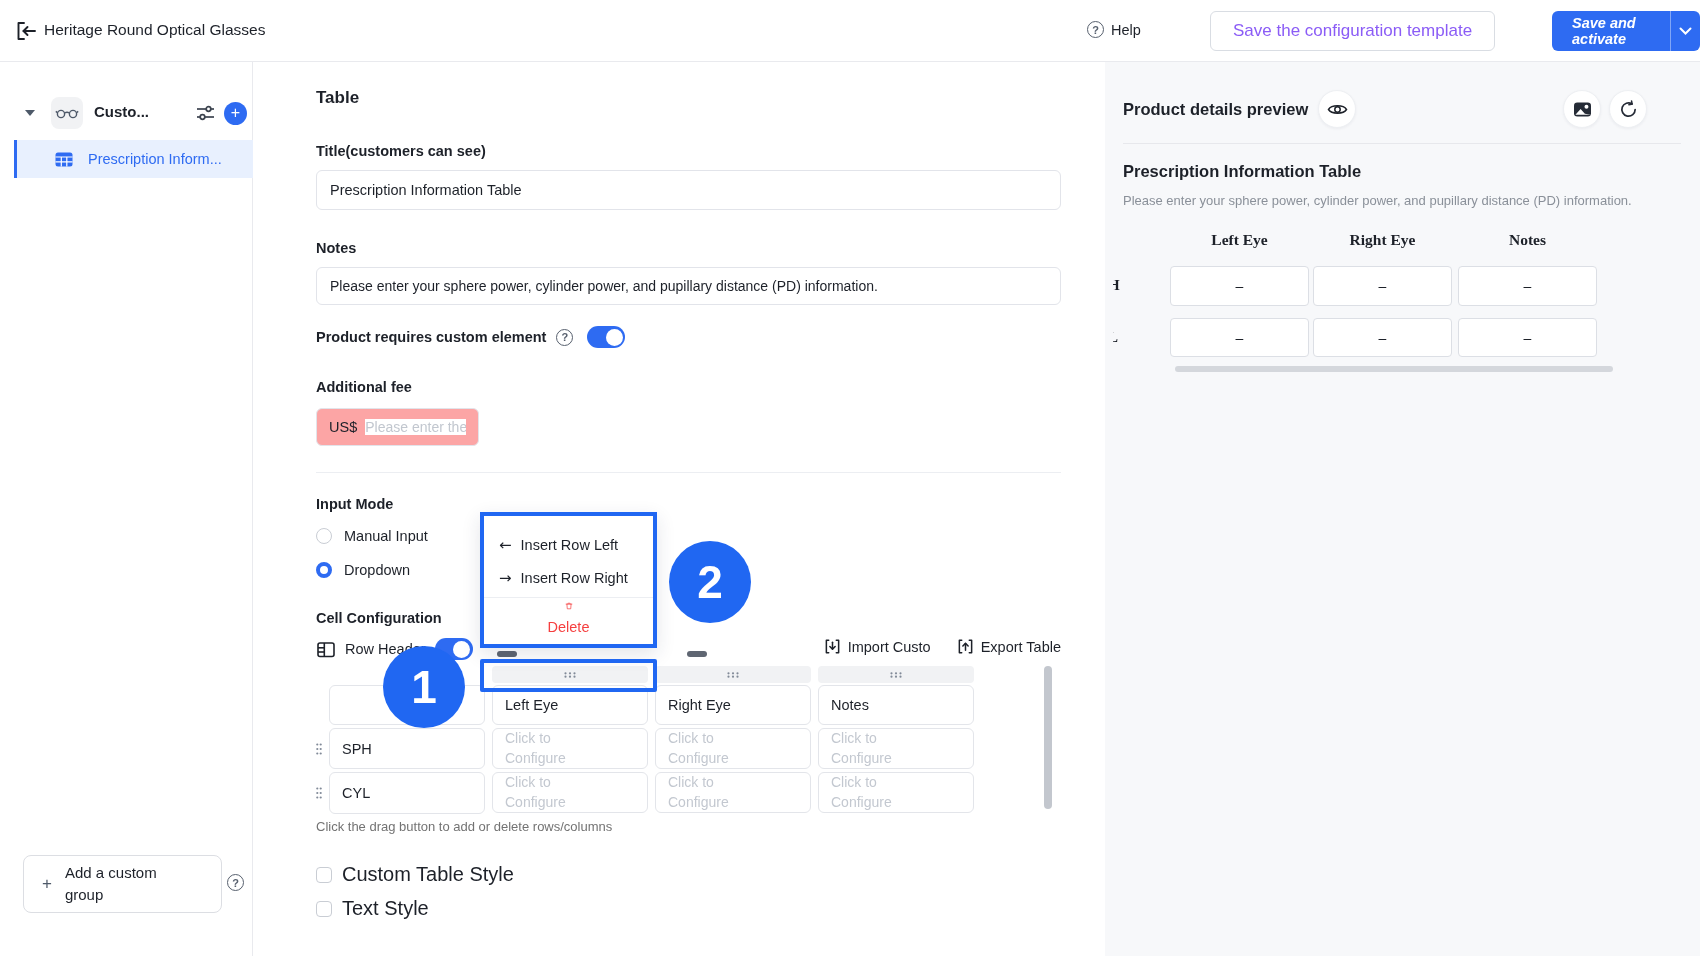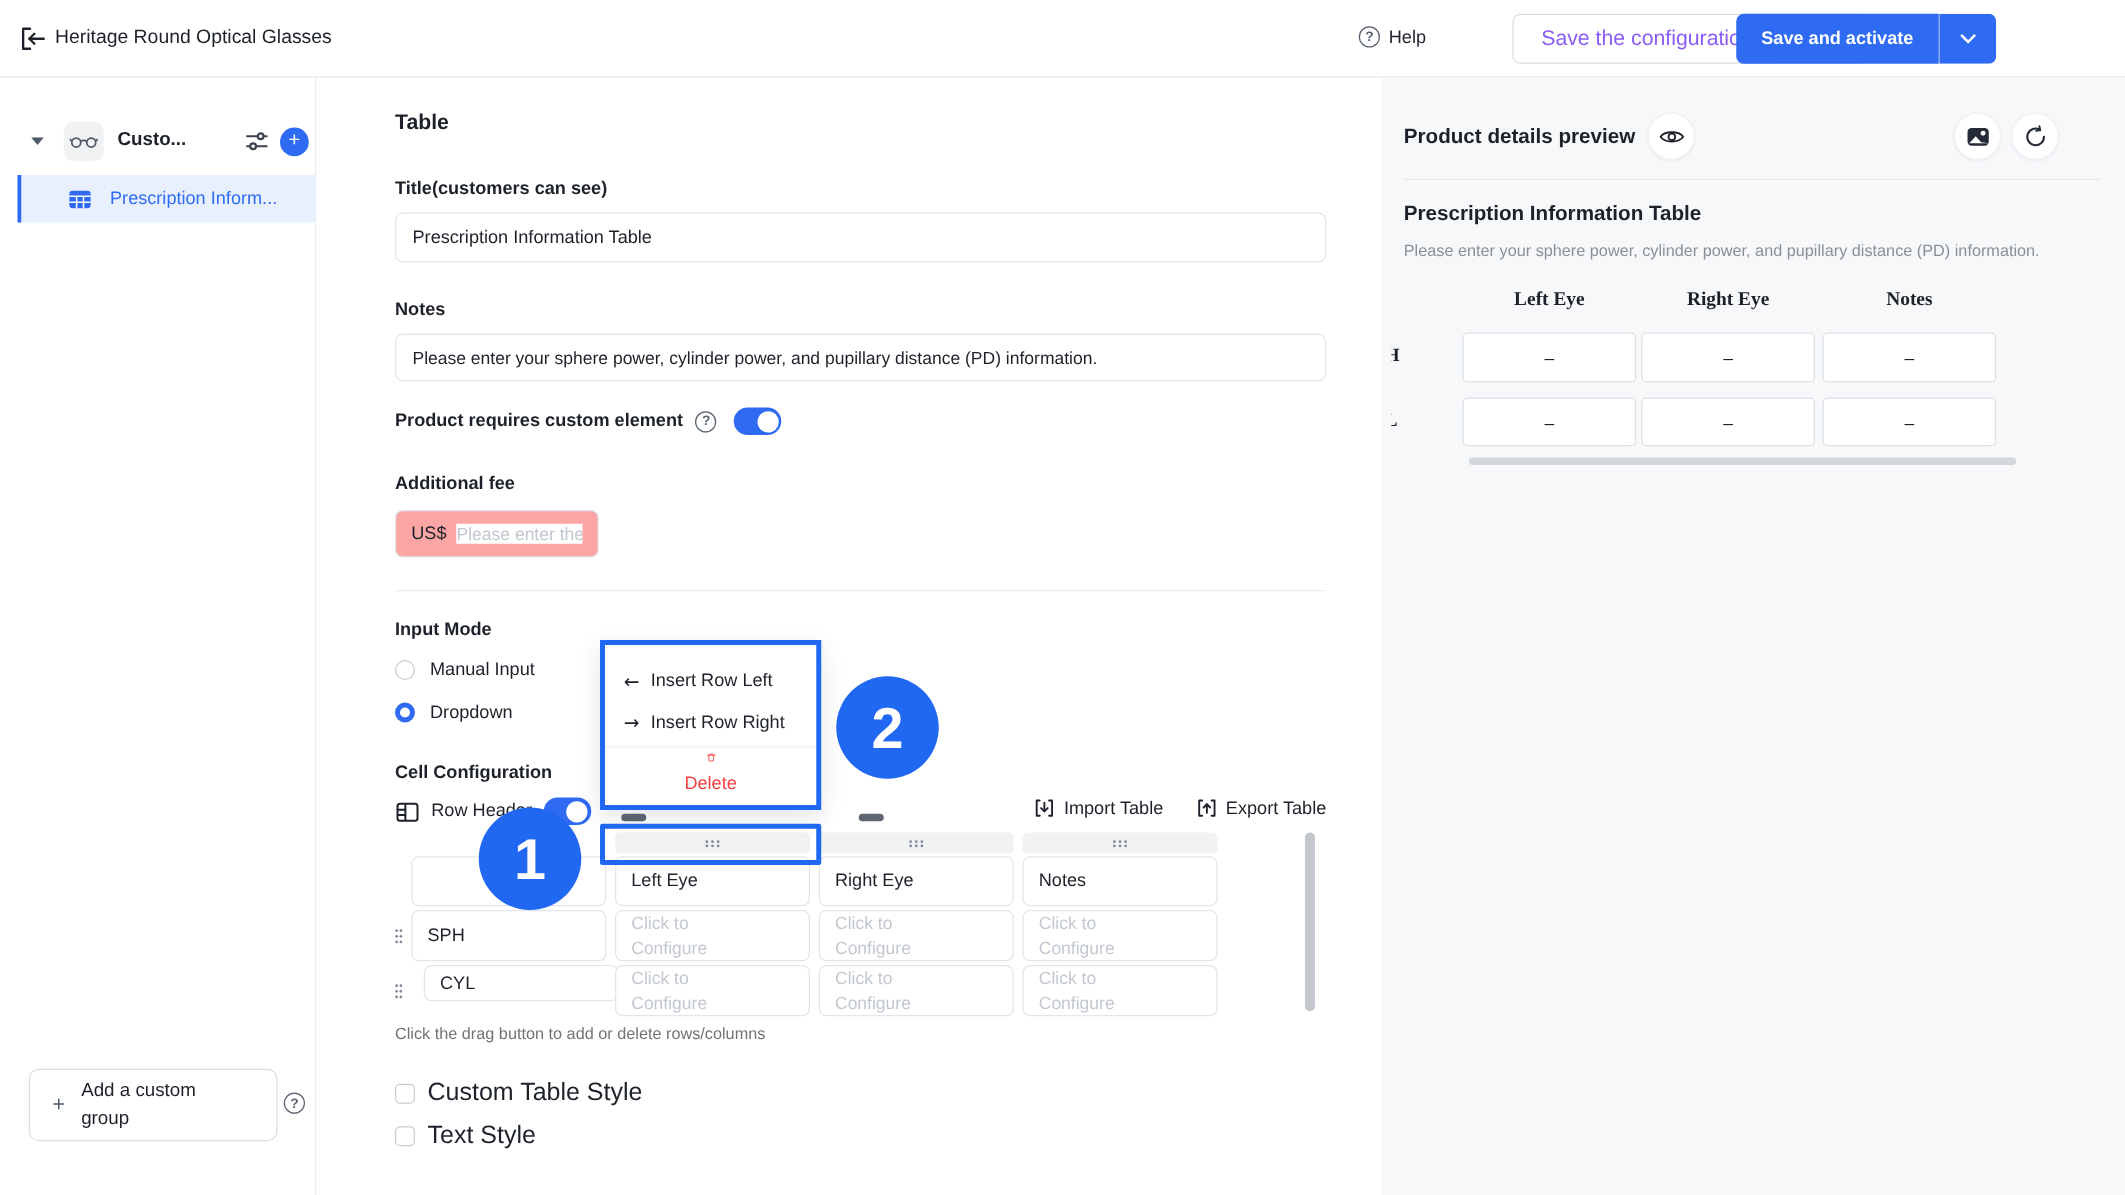--- a/index.html
+++ b/index.html
@@ -9,21 +9,21 @@
   
   .header { position:absolute; left:0; top:0; width:1700px; height:62px; background:#fff;
     border-bottom:1px solid #e9eaee; z-index:20; }
   .back-btn { position:absolute; left:14px; top:19px; width:24px; height:24px; cursor:pointer; }
   .h-title { position:absolute; left:44px; top:21px; font-size:15.5px; font-weight:400; }
   .help-grp { position:absolute; left:1087px; top:21px; display:flex; align-items:center; gap:7px;
     font-size:14.5px; color:#1d2129; cursor:pointer; }
   .btn-outline { position:absolute; left:1210px; top:11px; height:40px; padding:0 22px;
     border:1px solid #d9dde3; border-radius:6px; background:#fff; font-size:17px;
     display:flex; align-items:center; color:#8b5cf6; cursor:pointer; }
-  .split { position:absolute; left:1389px; top:11px; height:40px; display:flex; }
+  .split { position:absolute; left:1552px; top:11px; height:40px; display:flex;font-style:italic; }
   .split-main { background:#2e6bf2; color:#fff; font-size:14.5px; font-weight:600;
     padding:0 20px; display:flex; align-items:center; border-radius:6px 0 0 6px; cursor:pointer; }
   .split-caret { width:46px; background:#2e6bf2; border-left:1px solid rgba(255,255,255,.4);
     border-radius:0 6px 6px 0; display:flex; align-items:center; justify-content:center; cursor:pointer; }
 
   
   .sidebar { position:absolute; left:0; top:62px; width:253px; height:894px; background:#fff;
     border-right:1px solid #e9eaee; }
   .caret-down { position:absolute; left:25px; top:48px; width:0; height:0;
     border-left:5.5px solid transparent; border-right:5.5px solid transparent;
@@ -250,21 +250,21 @@
   </div>
 
   <div class="imexp">
     <span class="ie">
       <svg width="17" height="17" viewBox="0 0 18 18" fill="none" stroke="#1d2129" stroke-width="1.6" stroke-linecap="round" stroke-linejoin="round">
         <path d="M5 2.5 H2.5 V15.5 H5"></path>
           <path d="M13 2.5 H15.5 V15.5 H13"></path>
           <path d="M9 4.5 V11.6"></path>
           <path d="M6.2 9 L9 11.8 L11.8 9"></path>
       </svg>
-      <span>Import Table</span>
+      <span>Import Custo</span>
     </span>
     <span class="ie">
       <svg width="17" height="17" viewBox="0 0 18 18" fill="none" stroke="#1d2129" stroke-width="1.6" stroke-linecap="round" stroke-linejoin="round">
         <path d="M5 2.5 H2.5 V15.5 H5"></path>
           <path d="M13 2.5 H15.5 V15.5 H13"></path>
           <path d="M9 13 V5.9"></path>
           <path d="M6.2 8.5 L9 5.7 L11.8 8.5"></path>
       </svg>
       <span>Export Table</span>
     </span>
@@ -340,21 +340,21 @@
         <g fill="#818a98">
           <circle cx="2.3" cy="2.5" r="1.1"></circle>
           <circle cx="5.7" cy="2.5" r="1.1"></circle>
           <circle cx="2.3" cy="7" r="1.1"></circle>
           <circle cx="5.7" cy="7" r="1.1"></circle>
           <circle cx="2.3" cy="11.5" r="1.1"></circle>
           <circle cx="5.7" cy="11.5" r="1.1"></circle>
         </g>
       </svg>
   </div>
-  <div class="tcell" style="left:86px;top:710px;height:29px">CYL</div>
+  <div class="tcell" style="left:76px;top:710px;height:42px">CYL</div>
   <div class="tcell cfg" style="left:239px;top:710px">Click to
 Configure</div>
   <div class="tcell cfg" style="left:402px;top:710px">Click to
 Configure</div>
   <div class="tcell cfg" style="left:565px;top:710px">Click to
 Configure</div>
 
   <div class="vscroll"></div>
   <div class="hint">Click the drag button to add or delete rows/columns</div>
 

